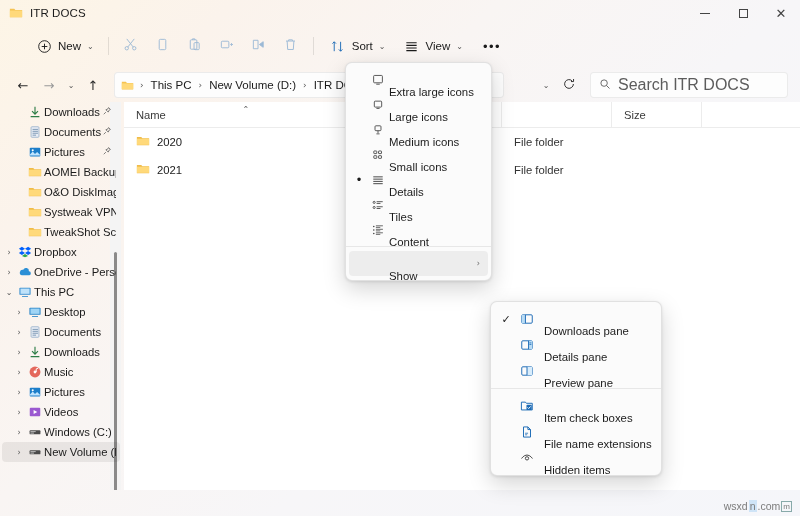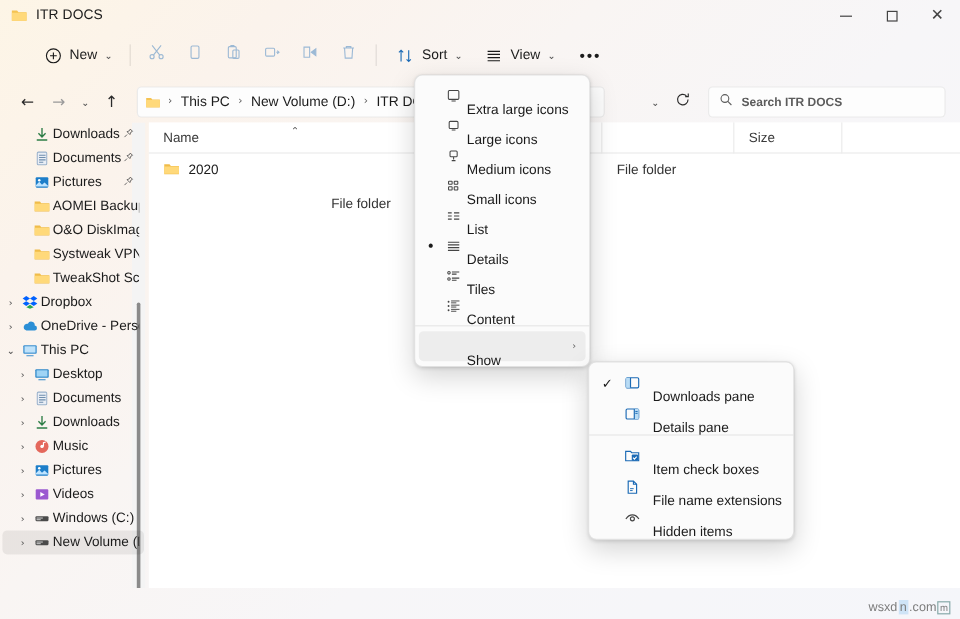--- a/index.html
+++ b/index.html
@@ -70,21 +70,21 @@
   }
   .crumb { font-size: 11.5px; color: #1b1b1b; padding: 2px 4px; border-radius: 3px; }
   .crumb-sep { font-size: 9px; color: #555; padding: 0 1px; font-family: "DejaVu Sans", sans-serif; }
   .crumb-ico { margin-right: 3px; display: flex; }
   .addr-right { margin-left: auto; display: flex; align-items: center; }
   .searchbox {
     width: 198px; height: 26px; margin-right: 12px; margin-left: 8px;
     background: #fdfdfd; border: 1px solid rgba(0,0,0,.07); border-radius: 4px;
     display: flex; align-items: center; padding: 0 8px; gap: 7px;
   }
-  .search-ph { font-size: 10px; color: #5c5c5c; font-weight: bold; }
+  .search-ph { font-size: 16px; color: #5c5c5c; }
 
   
   .sidebar {
     position: absolute; top: 102px; left: 0; width: 124px; bottom: 26px;
     overflow: hidden;
   }
   .sb-item {
     height: 20px; display: flex; align-items: center; font-size: 11.3px; color: #1b1b1b;
     padding-right: 4px; border-radius: 4px; margin: 0 4px 0 2px; position: relative;
   }
@@ -562,20 +562,27 @@
                 <path d="M1 3.4h5l1.3 1.5H15v8H1z" fill="#f0bc4a"></path>
                 <path d="M1 5.4h14v7H1z" fill="#ffd97a"></path>
               </svg></span>
             <span>2020</span>
           </div>
           <div class="cell cell-date"></div>
           <div class="cell cell-type">File folder</div>
           <div class="cell cell-size"></div>
         </div>
         <div class="row">
+          <div class="cell cell-name">
+            <span><svg width="14" height="14" viewBox="0 0 16 16">
+                <path d="M1 3.4h5l1.3 1.5H15v8H1z" fill="#f0bc4a"></path>
+                <path d="M1 5.4h14v7H1z" fill="#ffd97a"></path>
+              </svg></span>
+            <span>2021</span>
+          </div>
           <div class="cell cell-date"></div>
           <div class="cell cell-type">File folder</div>
           <div class="cell cell-size"></div>
         </div>
       </div>
   </div>
 
   <div class="menu view-menu">
     <div id="view-menu-items">
         <div class="mi">
@@ -614,29 +621,20 @@
             <svg width="14" height="14" viewBox="0 0 16 16">
               <rect x="3.2" y="3.4" width="3.4" height="3" rx=".5" fill="none" stroke="#444" stroke-width="1"></rect>
               <rect x="8.6" y="3.4" width="3.4" height="3" rx=".5" fill="none" stroke="#444" stroke-width="1"></rect>
               <rect x="3.2" y="8.8" width="3.4" height="3" rx=".5" fill="none" stroke="#444" stroke-width="1"></rect>
               <rect x="8.6" y="8.8" width="3.4" height="3" rx=".5" fill="none" stroke="#444" stroke-width="1"></rect>
             </svg>
           </span>
           <span class="mi-lbl">Small icons</span>
         </div>
         <div class="mi">
-          <span class="mi-bullet"></span>
-          <span class="mi-ico">
-            <svg width="14" height="14" viewBox="0 0 16 16">
-              <path d="M2.6 5h3.6M8.4 5h5M2.6 8h3.6M8.4 8h5M2.6 11h3.6M8.4 11h5" stroke="#444" stroke-width="1.1"></path>
-            </svg>
-          </span>
-          <span class="mi-lbl">List</span>
-        </div>
-        <div class="mi">
           <span class="mi-bullet">•</span>
           <span class="mi-ico">
             <svg width="14" height="14" viewBox="0 0 16 16">
               <path d="M2.6 4.4h10.8M2.6 7h10.8M2.6 9.6h10.8M2.6 12.2h10.8" stroke="#444" stroke-width="1.1"></path>
             </svg>
           </span>
           <span class="mi-lbl">Details</span>
         </div>
         <div class="mi">
           <span class="mi-bullet"></span>
@@ -687,20 +685,31 @@
           <span class="mi-check"></span>
           <span class="mi-ico">
             <svg width="14" height="14" viewBox="0 0 16 16">
               <rect x="2" y="3.2" width="12" height="9.6" rx="1.2" fill="none" stroke="#1b6ab5" stroke-width="1.1"></rect>
               <rect x="9.8" y="3.2" width="4.2" height="9.6" fill="#b9dcf5"></rect>
               <path d="M9.8 3.2v9.6" stroke="#1b6ab5" stroke-width="1.1"></path>
               <path d="M10.8 5.6h2.2M10.8 7.4h2.2" stroke="#1b6ab5" stroke-width=".9"></path>
             </svg>
           </span>
           <span class="mi-lbl" style="margin-left: 6px;">Details pane</span>
+        </div>
+        <div class="mi">
+          <span class="mi-check"></span>
+          <span class="mi-ico">
+            <svg width="14" height="14" viewBox="0 0 16 16">
+              <rect x="2" y="3.2" width="12" height="9.6" rx="1.2" fill="none" stroke="#1b6ab5" stroke-width="1.1"></rect>
+              <rect x="8" y="3.2" width="6" height="9.6" fill="#d8ecfb"></rect>
+              <path d="M8 3.2v9.6" stroke="#1b6ab5" stroke-width="1.1"></path>
+            </svg>
+          </span>
+          <span class="mi-lbl" style="margin-left: 6px;">Preview pane</span>
         </div>
         <div class="mi-divider"></div>
         <div class="mi">
           <span class="mi-check"></span>
           <span class="mi-ico">
             <svg width="14" height="14" viewBox="0 0 16 16">
               <path d="M1.6 3.6h4.6l1.1 1.3H14v7.6H1.6z" fill="none" stroke="#1b6ab5" stroke-width="1.1"></path>
               <rect x="7.4" y="6.6" width="6" height="6" rx="1" fill="#1b6ab5"></rect>
               <path d="M8.6 9.6l1.3 1.3 2.2-2.4" stroke="#fff" stroke-width="1.1" fill="none"></path>
             </svg>

